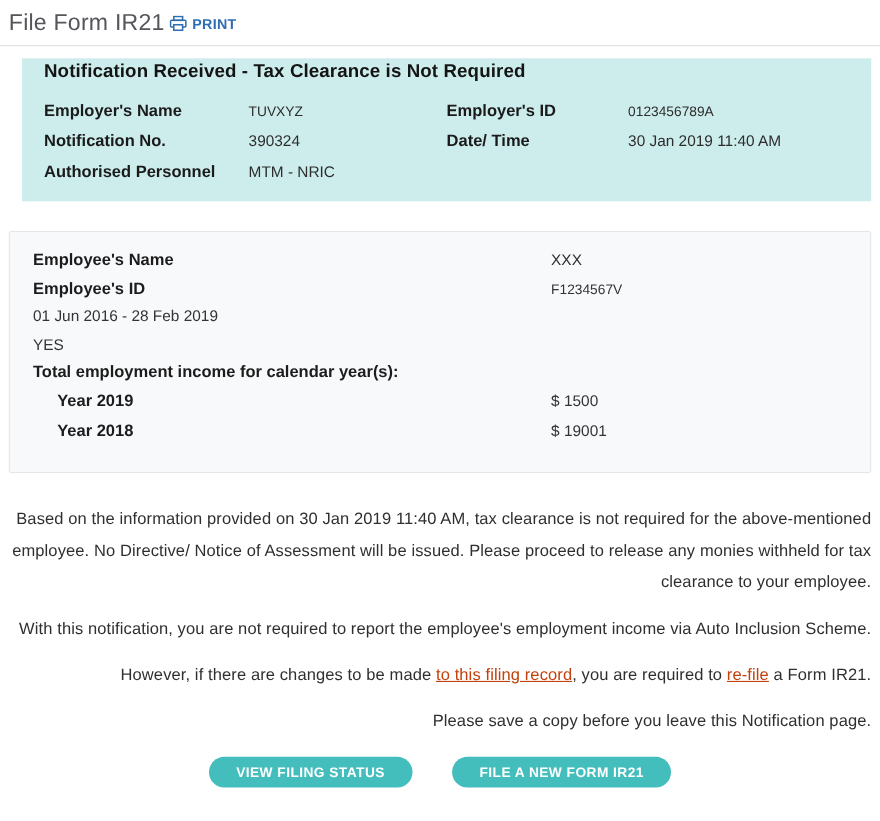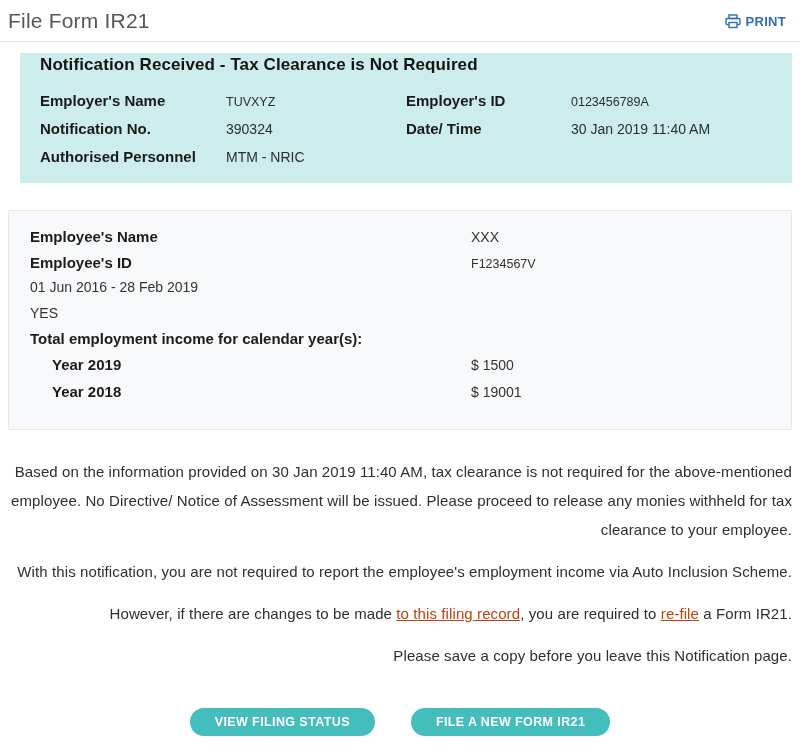--- a/index.html
+++ b/index.html
@@ -10,21 +10,20 @@
     font-family: "Liberation Sans", sans-serif;
     color: #2f2f2f;
     overflow: hidden;
   }
   .page { width: 800px; height: 746px; position: relative; }
 
   
   .page-header {
     display: flex;
     align-items: center;
-    justify-content: space-between;
     padding: 9px 10px 8px 8px;
     border-bottom: 1px solid #e2e2e2;
   }
   .page-title {
     font-size: 21px;
     font-weight: 400;
     color: #55565b;
     letter-spacing: 0.2px;
   }
   .print-btn {
@@ -75,20 +74,21 @@
     margin: 27px 8px 0 8px;
     background: #f8f9fb;
     border: 1px solid #e4e6e9;
     border-radius: 2px;
     padding: 17px 20px 18px 21px;
   }
   .emp-row {
     display: flex;
     align-items: baseline;
     min-height: 25.5px;
+    gap: 30px;
   }
   .emp-row.tall { min-height: 27.5px; }
   .emp-label {
     flex: 0 0 441px;
     font-size: 15px;
     font-weight: 700;
     color: #1c1c1c;
   }
   .emp-label.indent { padding-left: 22px; }
   .emp-value { font-size: 14px; color: #333; }
@@ -123,21 +123,20 @@
     padding: 0 25px;
     border: none;
     border-radius: 14px;
     background: #44bdbd;
     color: #ffffff;
     font-family: "Liberation Sans", sans-serif;
     font-size: 12.5px;
     font-weight: 700;
     letter-spacing: 0.4px;
     cursor: pointer;
-    margin-top: 20px;
   }
 </style>
 </head>
 <body>
 
 <div class="page">
 
   <header class="page-header">
     <h1 class="page-title">File Form IR21</h1>
     <button class="print-btn">

